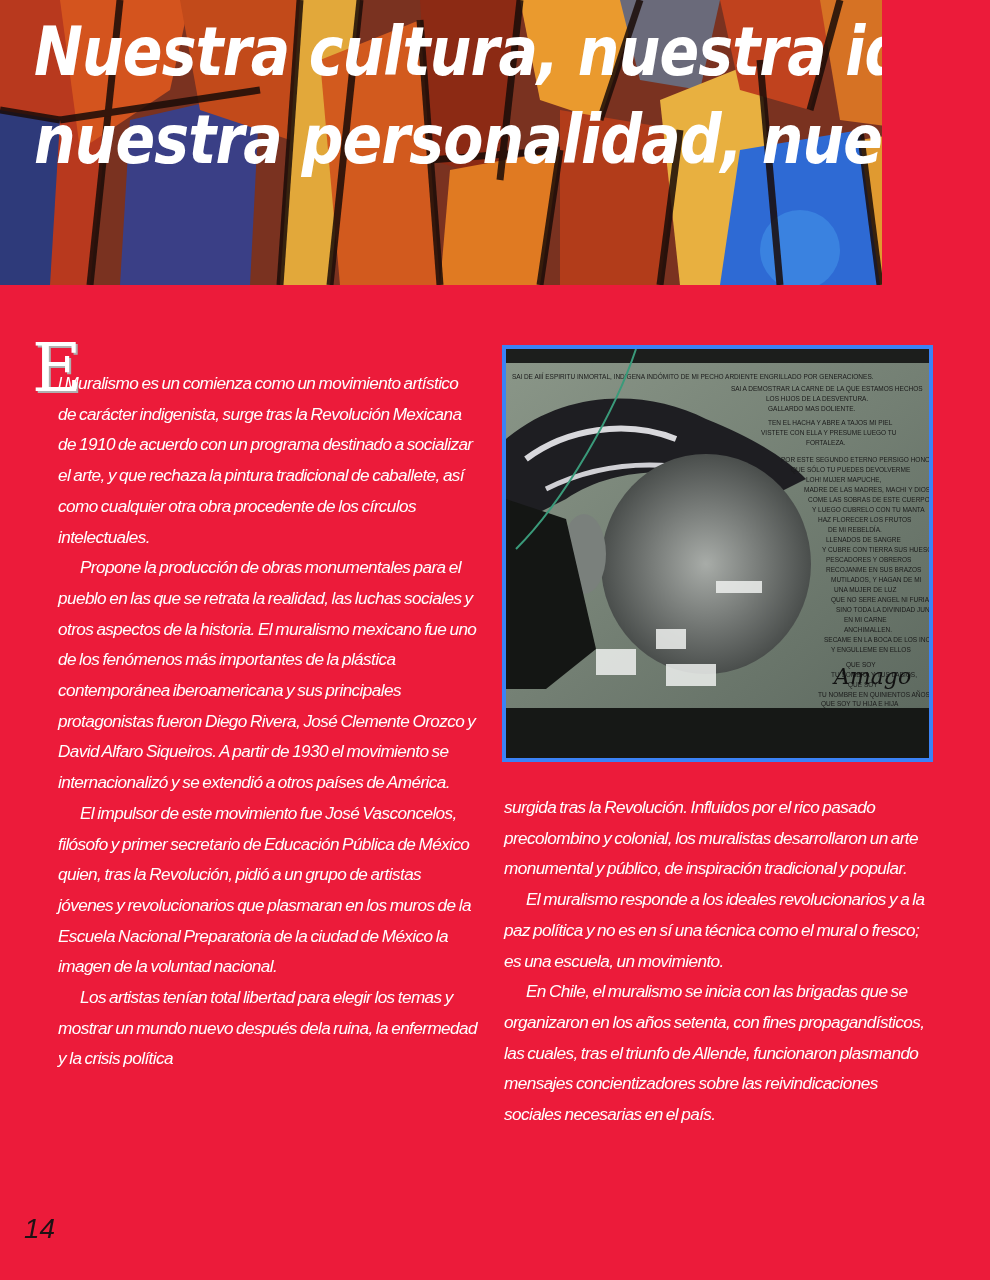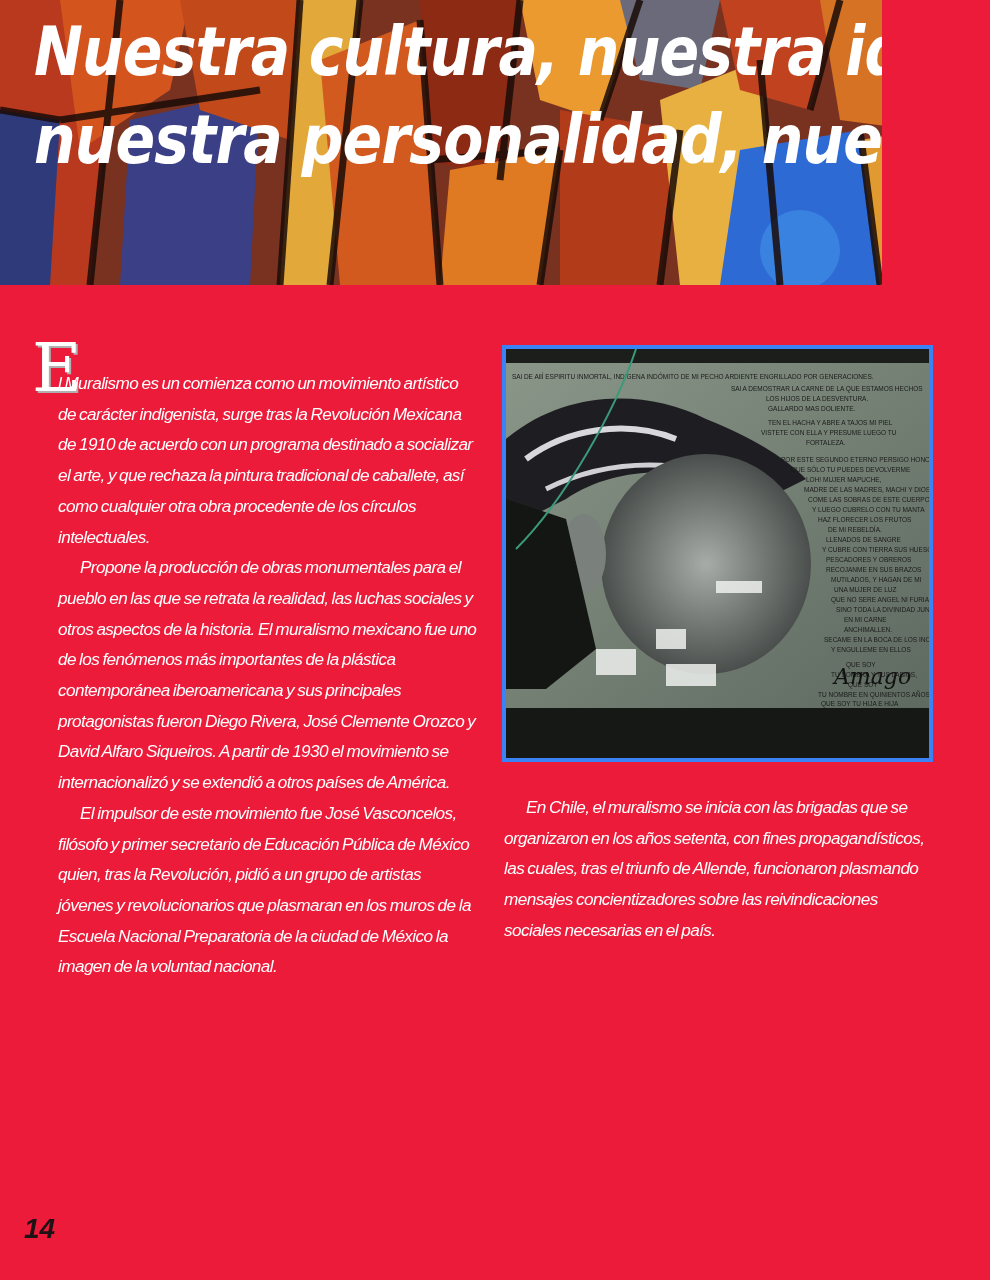--- a/index.html
+++ b/index.html
@@ -63,21 +63,21 @@
     background:#3b82f6;
     padding:4px;
   }
   .photo-inner {
     position:relative; width:100%; height:100%;
     background:#1c1e1c; overflow:hidden;
   }
   .page-number {
     position:absolute; left:24px; top:1213px;
     font-family:"Liberation Sans", sans-serif;
-    font-style:italic; font-weight:bold;
+    font-style:italic; font-weight:normal;
     font-size:28px; color:#1e1214;
   }
 </style>
 </head>
 <body>
 
 <div class="banner">
   <svg width="990" height="285" viewBox="0 0 990 285">
     <rect x="0" y="0" width="990" height="285" fill="#7a3220"></rect>
     <polygon points="0,0 120,0 90,285 0,285" fill="#b8391e"></polygon>
@@ -123,20 +123,21 @@
 </div>
 
 <div class="dropcap">
   <span class="dropcap-letter">E</span>
 </div>
 
 <div class="col-left text">
   <p class="first">l Muralismo es un comienza como un movimiento artístico de carácter indigenista, surge tras la Revolución Mexicana de 1910 de acuerdo con un programa destinado a socializar el arte, y que rechaza la pintura tradicional de caballete, así como cualquier otra obra procedente de los círculos intelectuales.</p>
   <p>Propone la producción de obras monumentales para el pueblo en las que se retrata la realidad, las luchas sociales y otros aspectos de la historia. El muralismo mexicano fue uno de los fenómenos más importantes de la plástica contemporánea iberoamericana y sus principales protagonistas fueron Diego Rivera, José Clemente Orozco y David Alfaro Siqueiros. A partir de 1930 el movimiento se internacionalizó y se extendió a otros países de América.</p>
   <p>El impulsor de este movimiento fue José Vasconcelos, filósofo y primer secretario de Educación Pública de México quien, tras la Revolución, pidió a un grupo de artistas jóvenes y revolucionarios que plasmaran en los muros de la Escuela Nacional Preparatoria de la ciudad de México la imagen de la voluntad nacional.</p>
+  <p>Los artistas tenían total libertad para elegir los temas y mostrar un mundo nuevo después dela ruina, la enfermedad y la crisis política</p>
 </div>
 
 <div class="photo">
   <div class="photo-inner">
     <svg width="423" height="409" viewBox="0 0 423 409">
       <defs>
         <linearGradient id="wall" x1="0" y1="0" x2="1" y2="1">
           <stop offset="0" stop-color="#8a9688"></stop>
           <stop offset="1" stop-color="#5e6a60"></stop>
         </linearGradient>
@@ -195,16 +196,18 @@
         <text x="322" y="366">Y TU MI MADRE... ÑUKE</text>
       </g>
       <text x="328" y="335" fill="#111" font-family="DejaVu Serif, serif" font-style="italic" font-size="22">Amago</text>
       <path d="M130,0 C110,60 60,150 10,200" stroke="#3a9a7a" stroke-width="2" fill="none"></path>
       <rect x="0" y="359" width="423" height="50" fill="#161816"></rect>
     </svg>
   </div>
 </div>
 
 <div class="col-right text">
+  <p class="first">surgida tras la Revolución. Influidos por el rico pasado precolombino y colonial, los muralistas desarrollaron un arte monumental y público, de inspiración tradicional y popular.</p>
+  <p>El muralismo responde a los ideales revolucionarios y a la paz política y no es en sí una técnica como el mural o fresco; es una escuela, un movimiento.</p>
   <p>En Chile, el muralismo se inicia con las brigadas que se organizaron en los años setenta, con fines propagandísticos, las cuales, tras el triunfo de Allende, funcionaron plasmando mensajes concientizadores sobre las reivindicaciones sociales necesarias en el país.</p>
 </div>
 
 <div class="page-number">14</div>
 
 </body></html>

